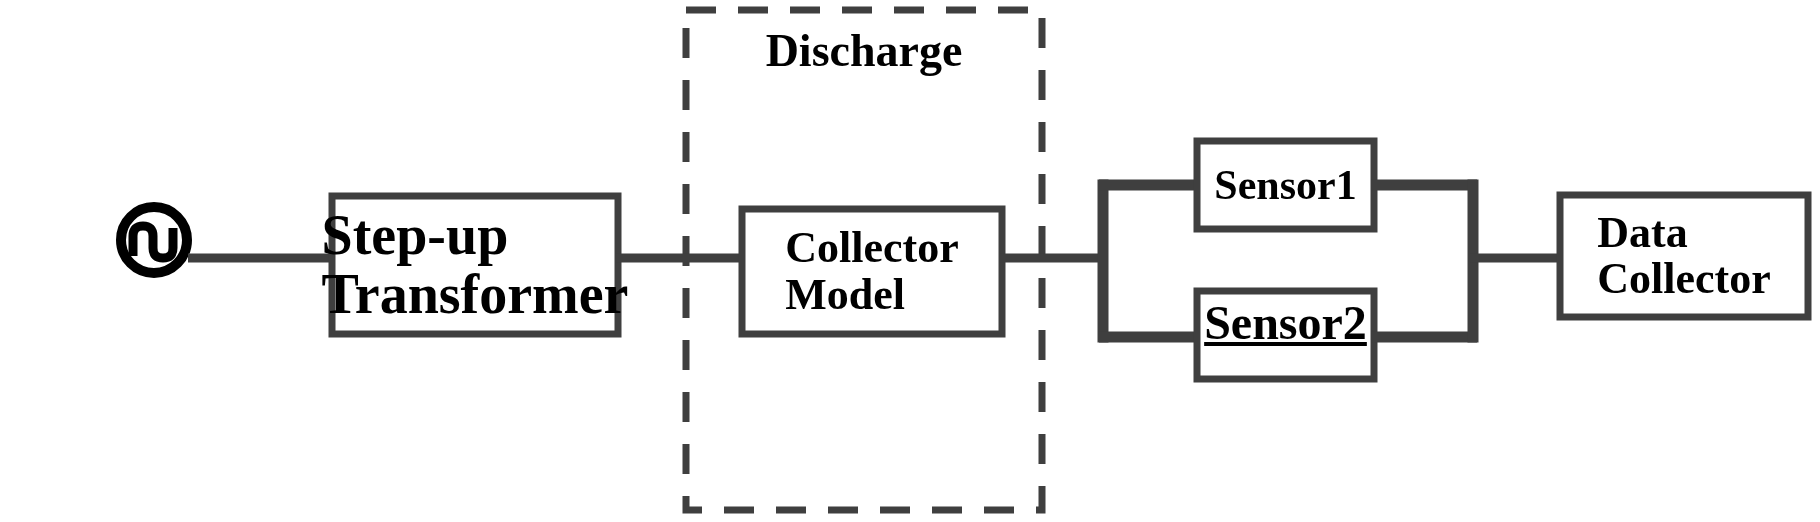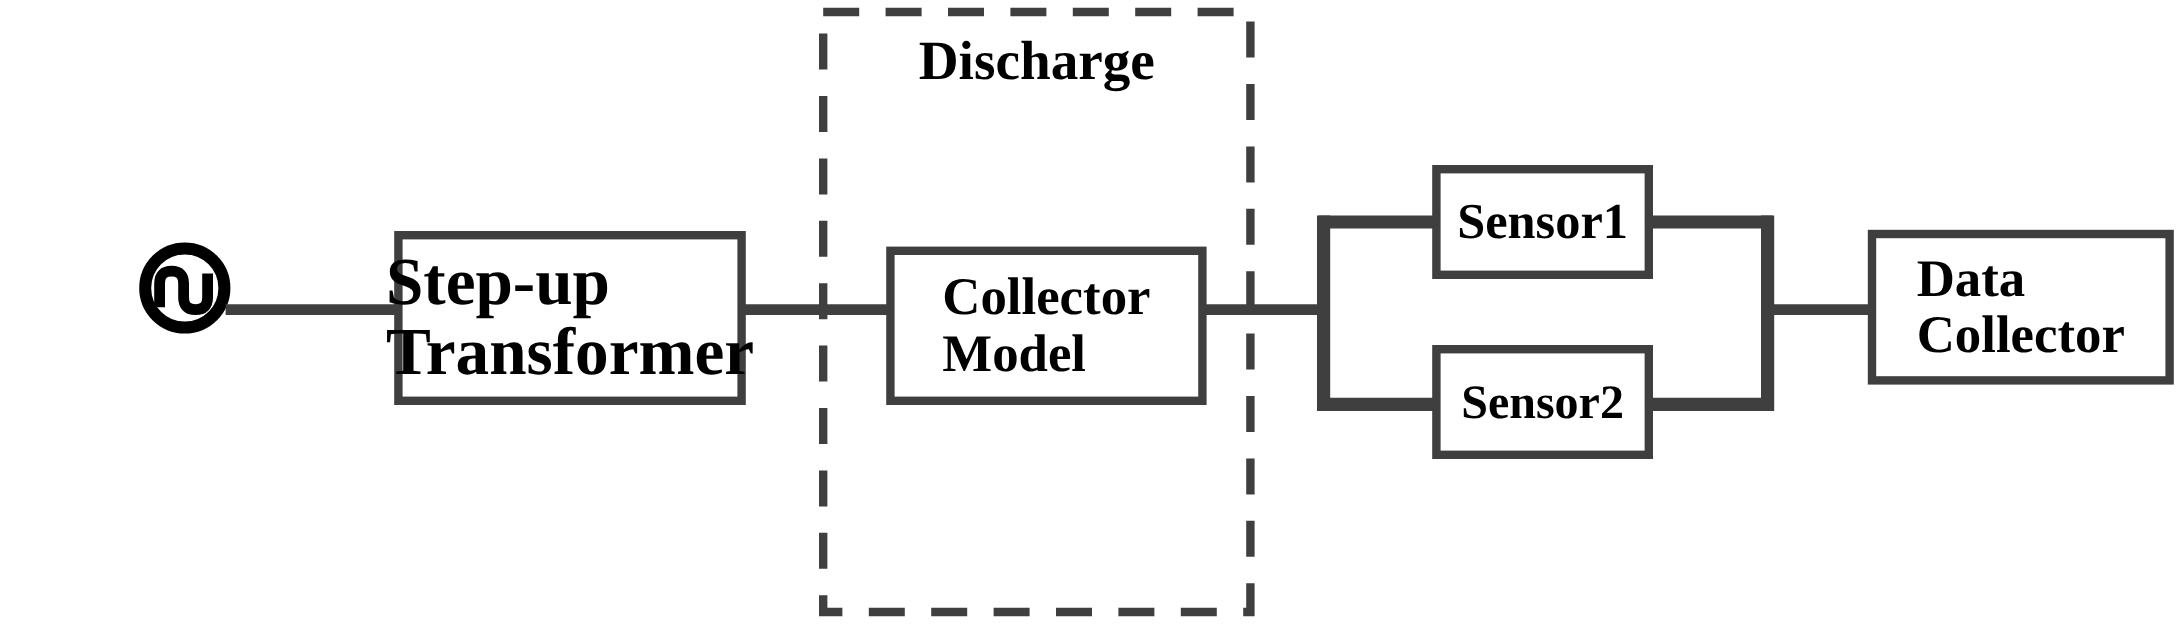--- a/index.html
+++ b/index.html
@@ -86,18 +86,18 @@
   <div class="free-label" style="left:686px; top:24px; width:356px; text-align:center; font-size:46px;">Discharge</div>
 
   <div class="box-label" style="left:332px; top:196px; width:286px; height:138px; font-size:56px;">Step-up
 Transformer</div>
 
   <div class="box-label" style="left:742px; top:209px; width:260px; height:125px; font-size:44px;">Collector
 Model</div>
 
   <div class="box-label" style="left:1197px; top:141px; width:177px; height:88px; font-size:42px;">Sensor1</div>
 
-  <div class="box-label" style="left:1197px; top:291px; width:177px; height:88px; font-size:40px;">Sensor2</div>
+  <div class="box-label" style="left:1197px; top:279px; width:177px; height:88px; font-size:48px;text-decoration:underline;">Sensor2</div>
 
   <div class="box-label" style="left:1560px; top:195px; width:248px; height:122px; font-size:44px;">Data
 Collector</div>
 
 </div>
 
 </body></html>

